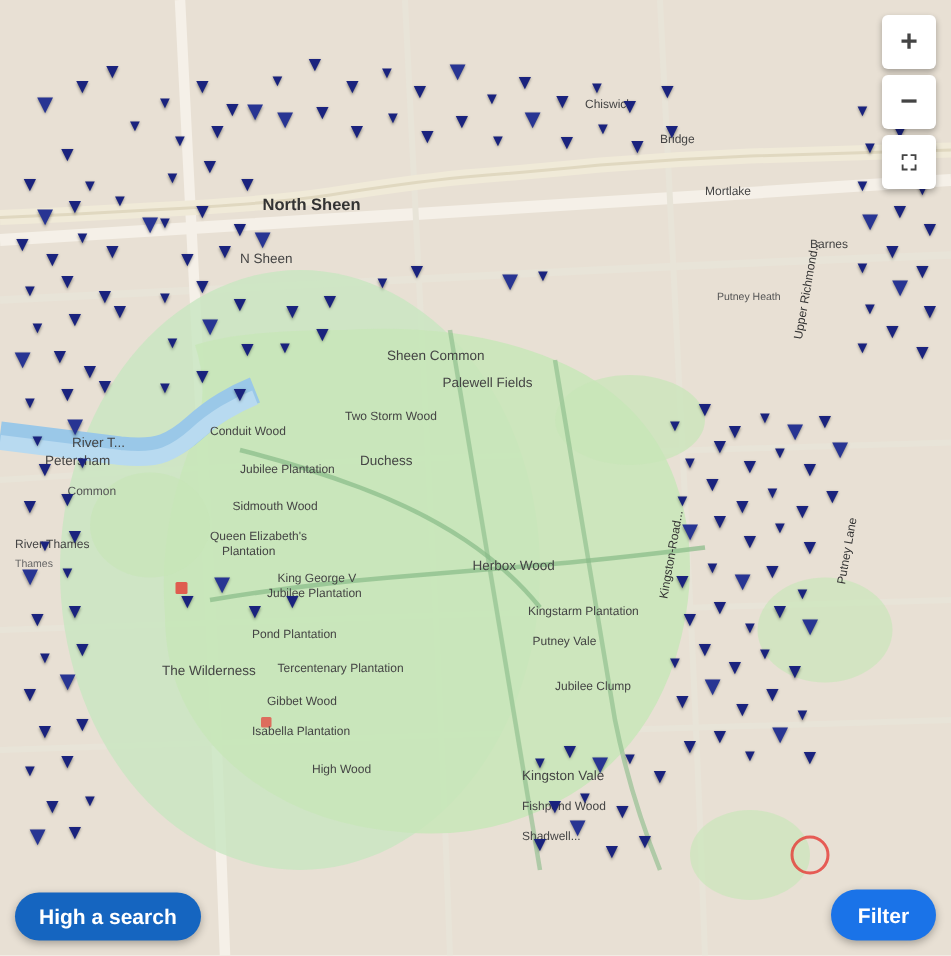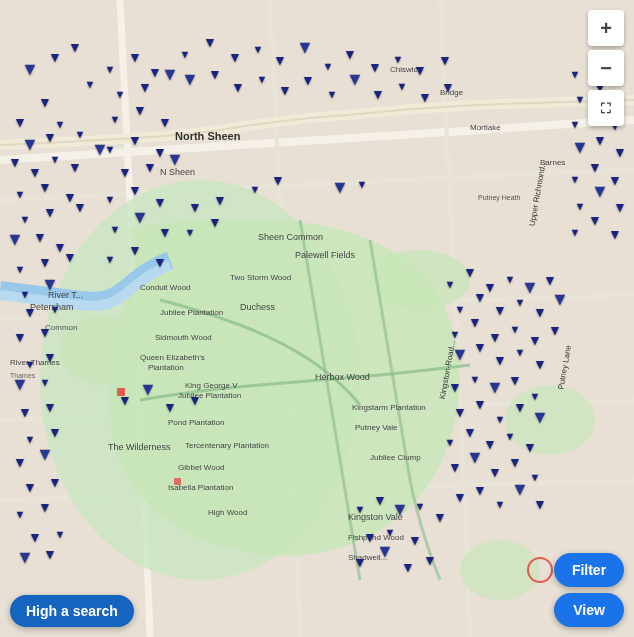--- a/index.html
+++ b/index.html
@@ -449,16 +449,15 @@
     <div class="map-ctrl-btn">−</div>
     <div class="map-ctrl-btn" style="font-size:14px;">⛶</div>
   </div>
 
   <div id="bottom-left">
     <button id="draw-search-btn" class="draw-search-btn">High a search</button>
   </div>
 
   <div id="bottom-right">
     <button class="action-btn btn-filter">Filter</button>
-    <button class="action-btn btn-view">View</button>
   </div>
 
 </div>
 
 </body></html>

